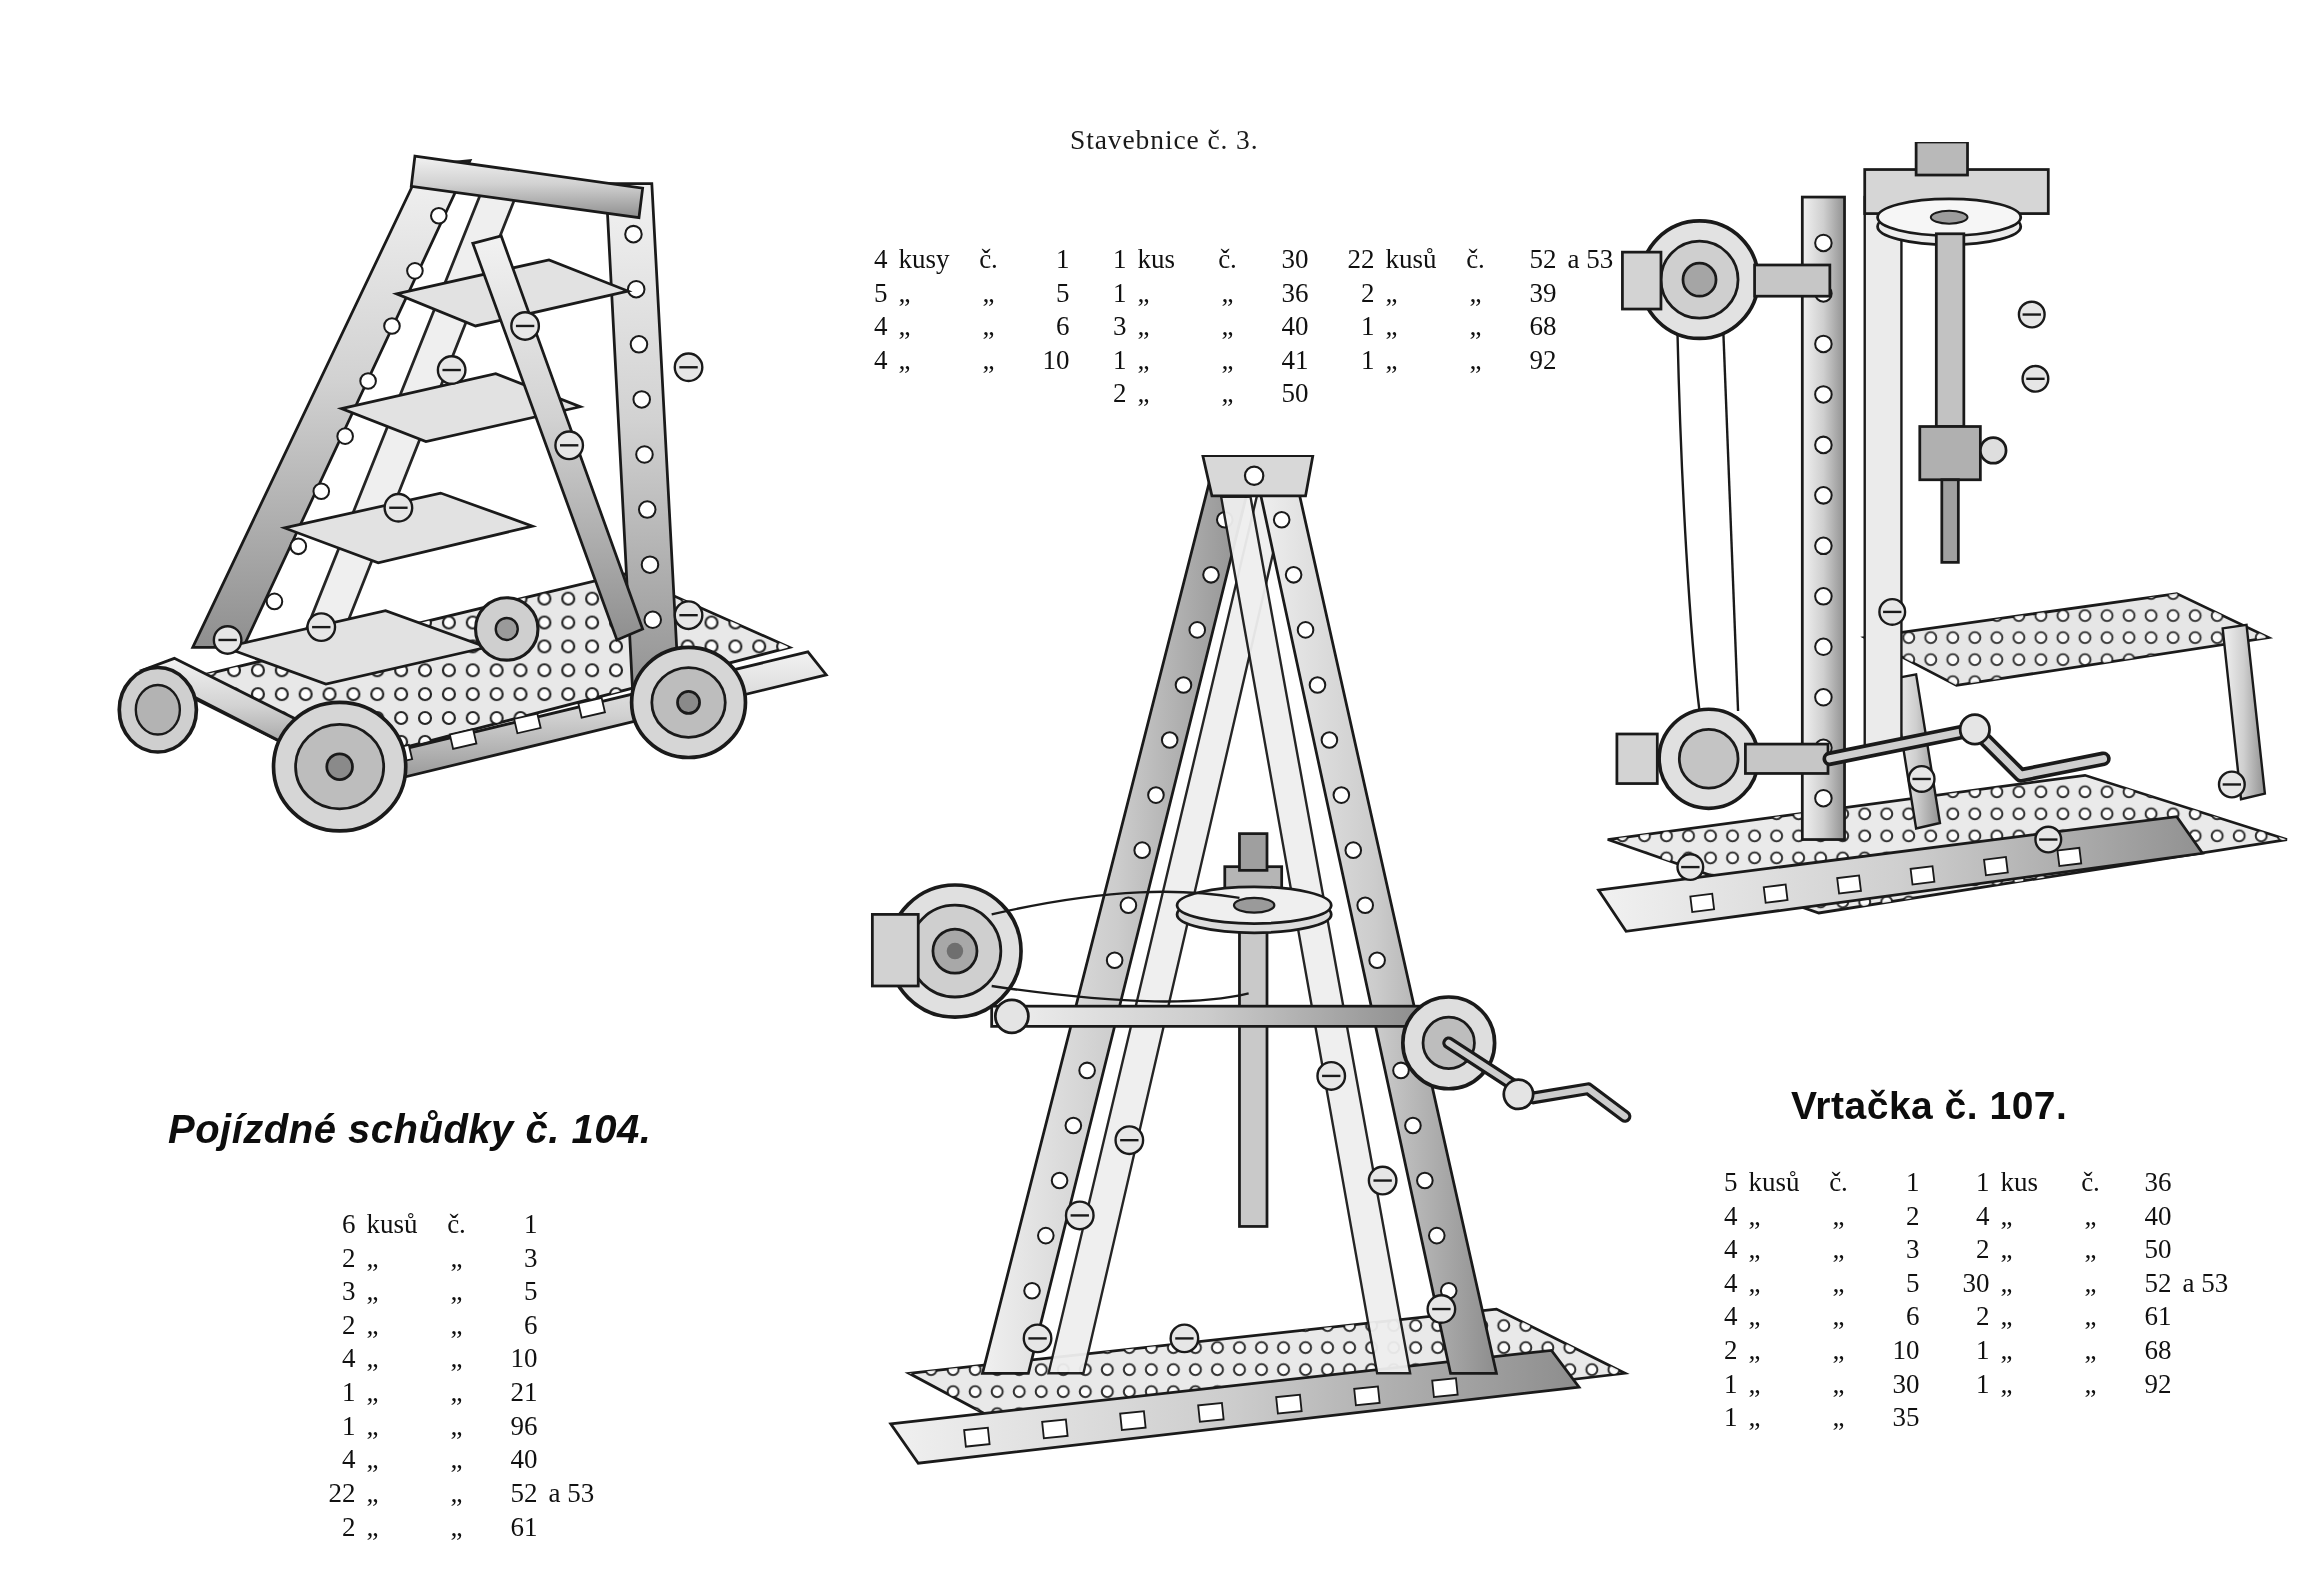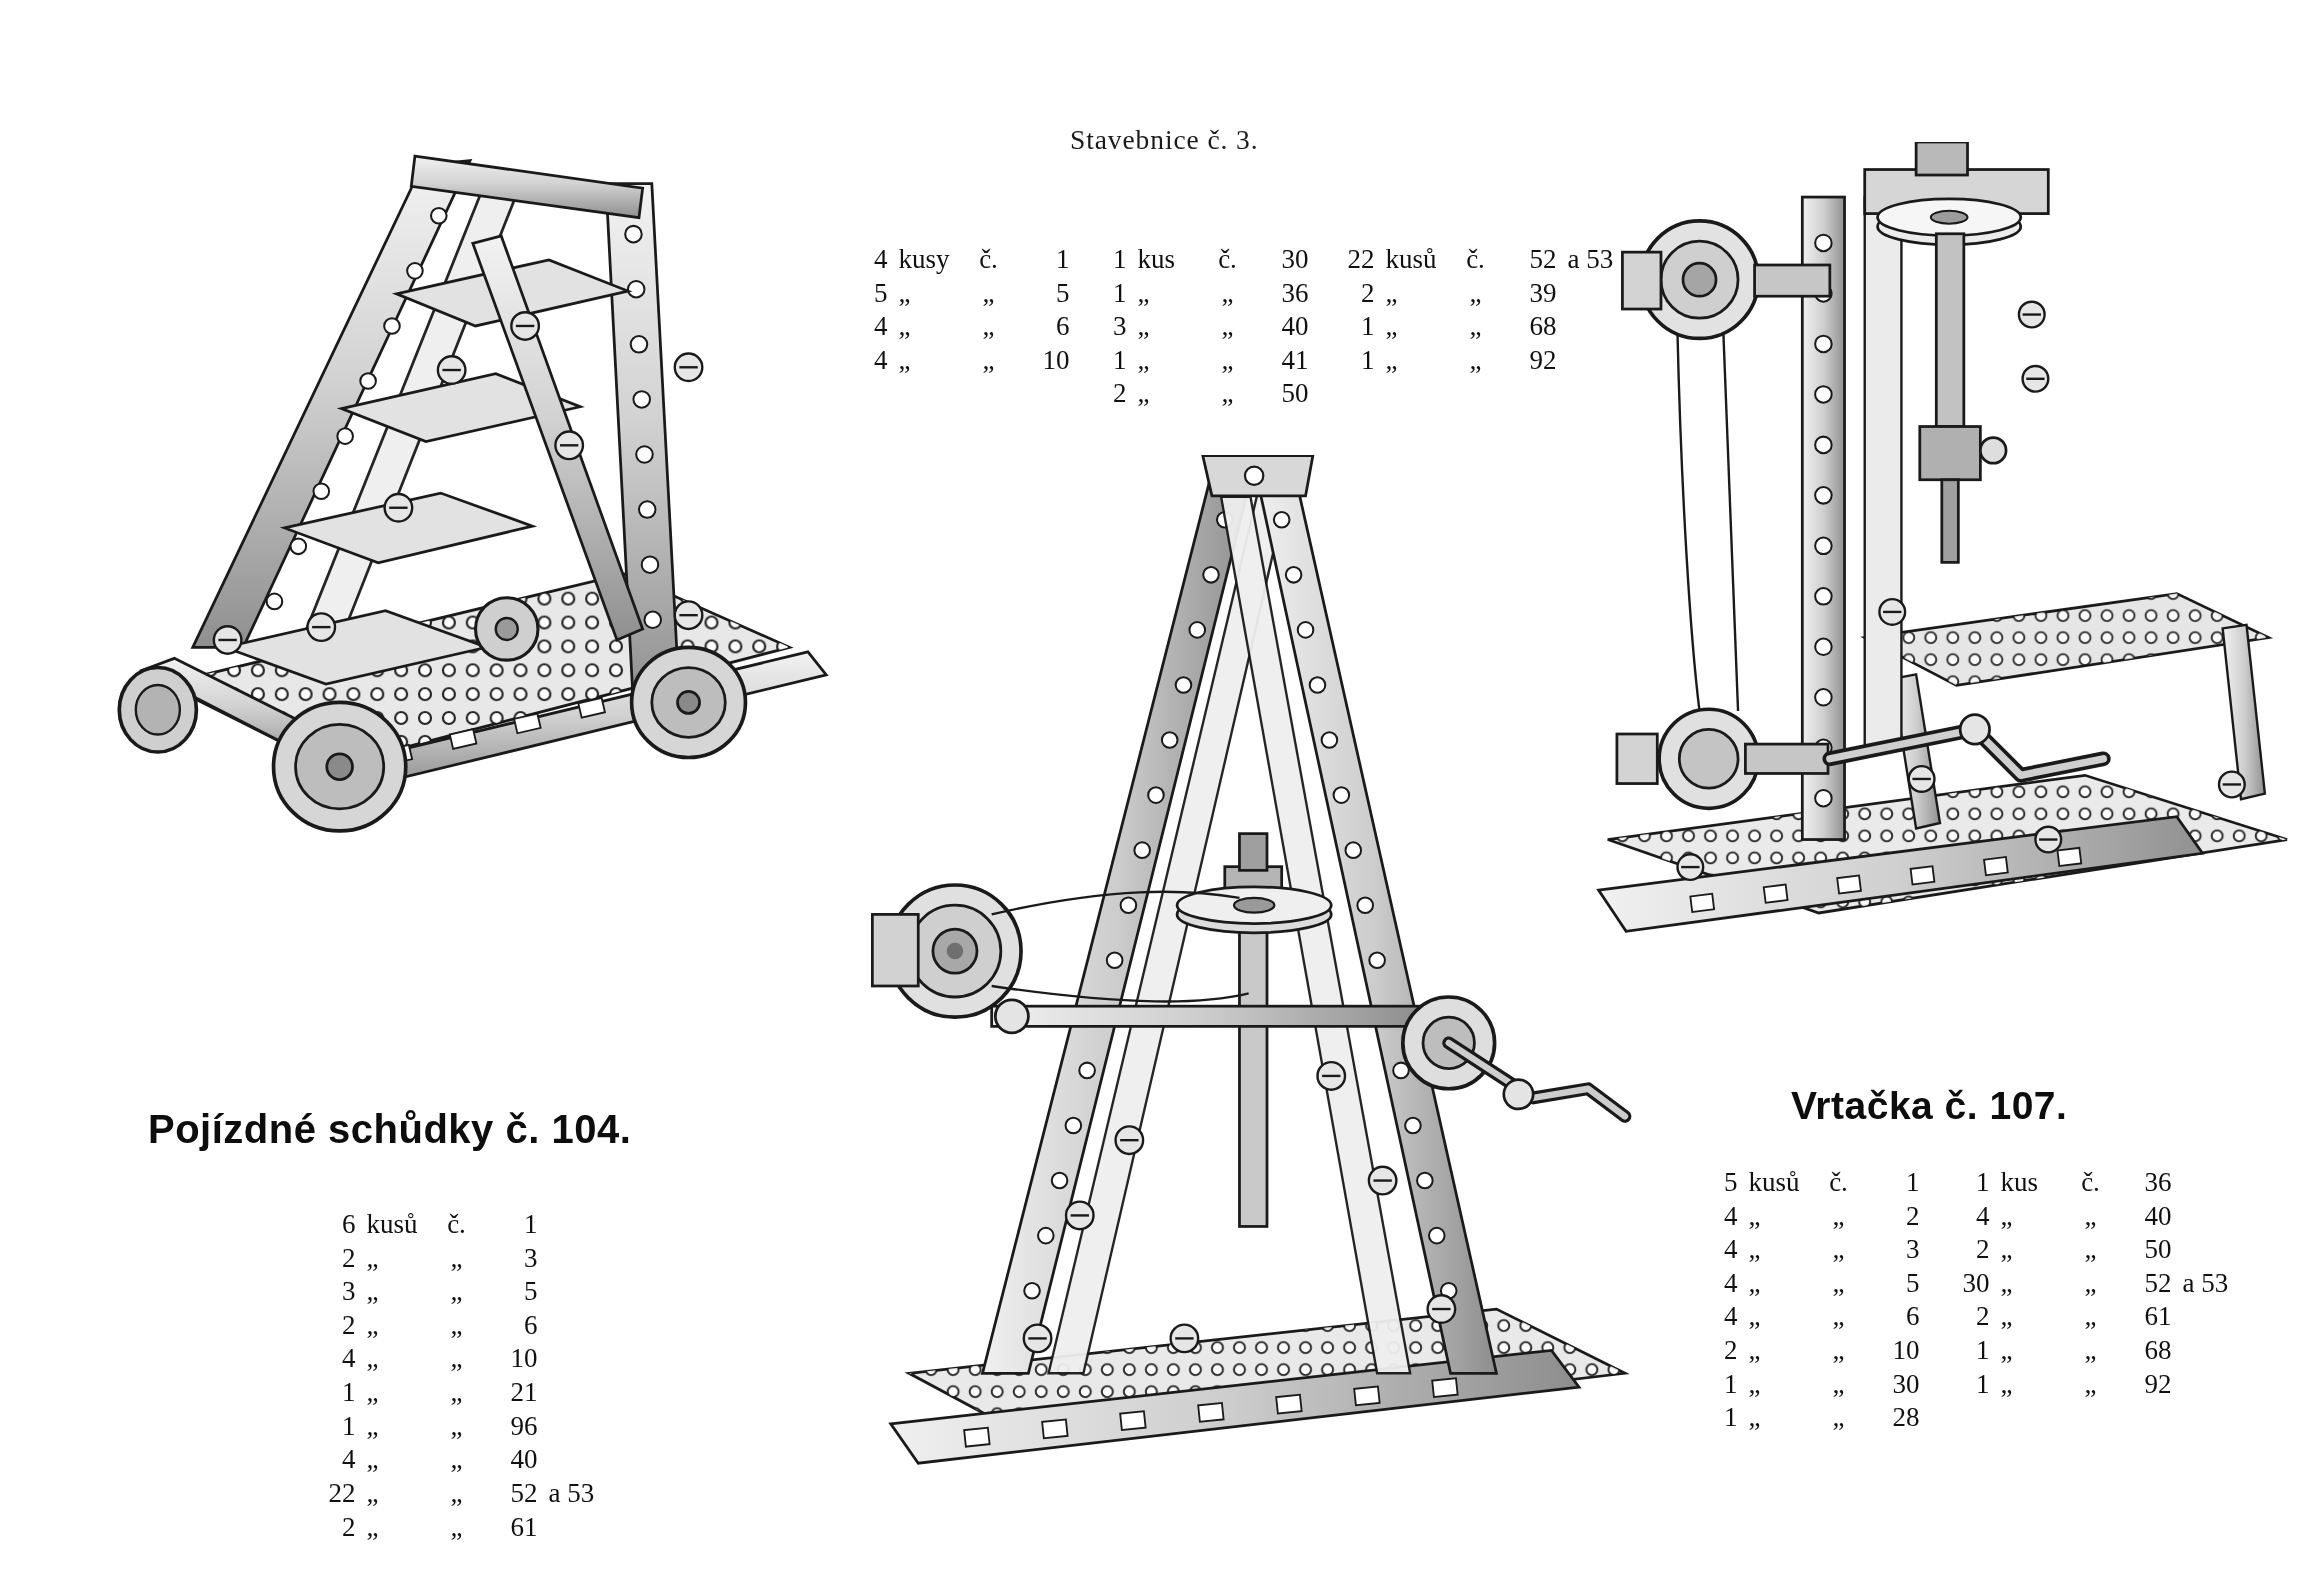--- a/index.html
+++ b/index.html
@@ -299,21 +299,21 @@
         <line x1="550" y1="340" x2="570" y2="340"></line>
         <line x1="680" y1="255" x2="700" y2="255"></line>
         <line x1="680" y1="525" x2="700" y2="525"></line>
         <line x1="364" y1="408" x2="384" y2="408"></line>
         <line x1="280" y1="538" x2="300" y2="538"></line>
         <line x1="178" y1="552" x2="198" y2="552"></line>
       </g>
     </svg>
   </div>
 
-  <div class="model-title" style="left:148px; top:1084px;">Pojízdné schůdky č. 104.</div>
+  <div class="model-title" style="left:168px; top:1084px;font-style:italic;">Pojízdné schůdky č. 104.</div>
 
   <table class="parts-table" style="left:308px; top:1185px;">
     <tbody id="t104">
         <tr>
           <td class="c-qty">6</td>
           <td class="c-word1">kusů</td>
           <td class="c-word2">č.</td>
           <td class="c-num">1</td>
           <td class="c-extra"></td>
         </tr>
@@ -694,21 +694,21 @@
           <td class="c-qty">1</td>
           <td class="c-word1">„</td>
           <td class="c-word2">„</td>
           <td class="c-num">30</td>
           <td class="c-extra"></td>
         </tr>
         <tr>
           <td class="c-qty">1</td>
           <td class="c-word1">„</td>
           <td class="c-word2">„</td>
-          <td class="c-num">28</td>
+          <td class="c-num">35</td>
           <td class="c-extra"></td>
         </tr>
       </tbody>
   </table>
   <table class="parts-table" style="left:1942px; top:1143px;">
     <tbody id="t107c2">
         <tr>
           <td class="c-qty">1</td>
           <td class="c-word1">kus</td>
           <td class="c-word2">č.</td>

